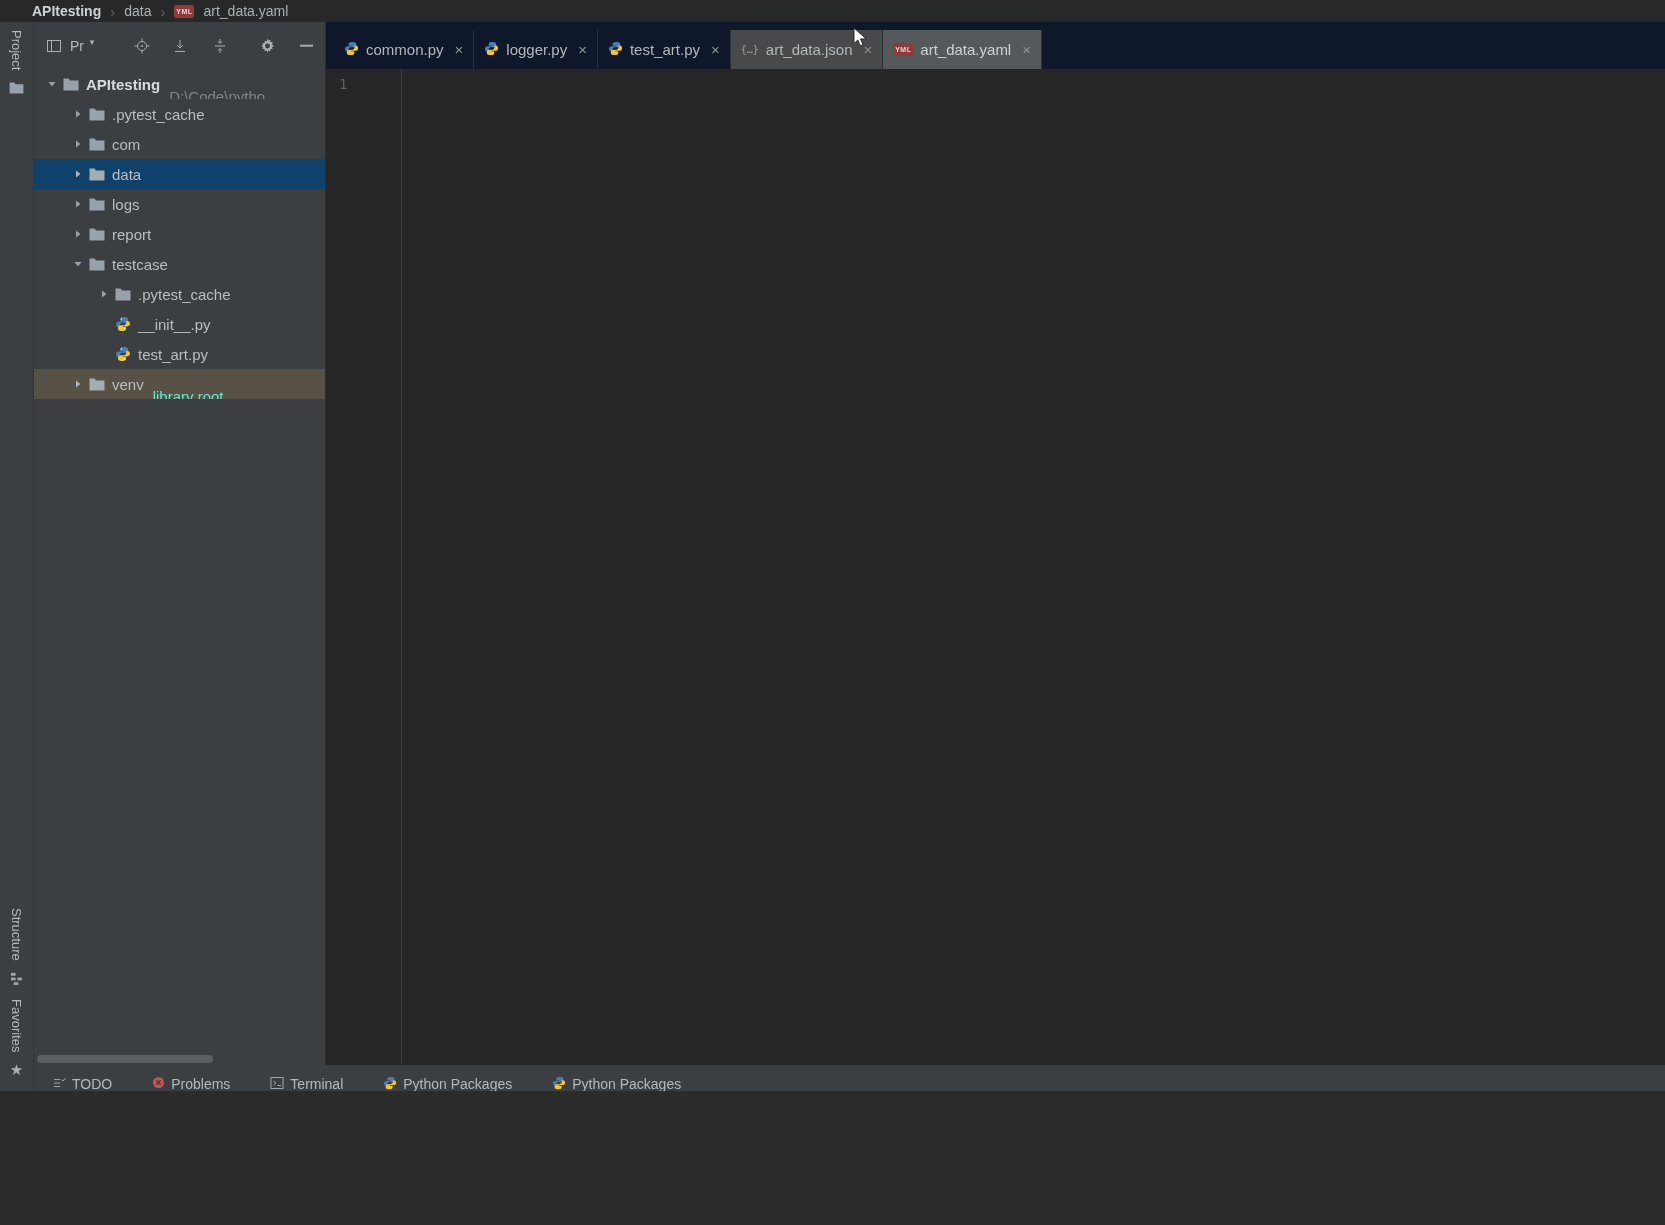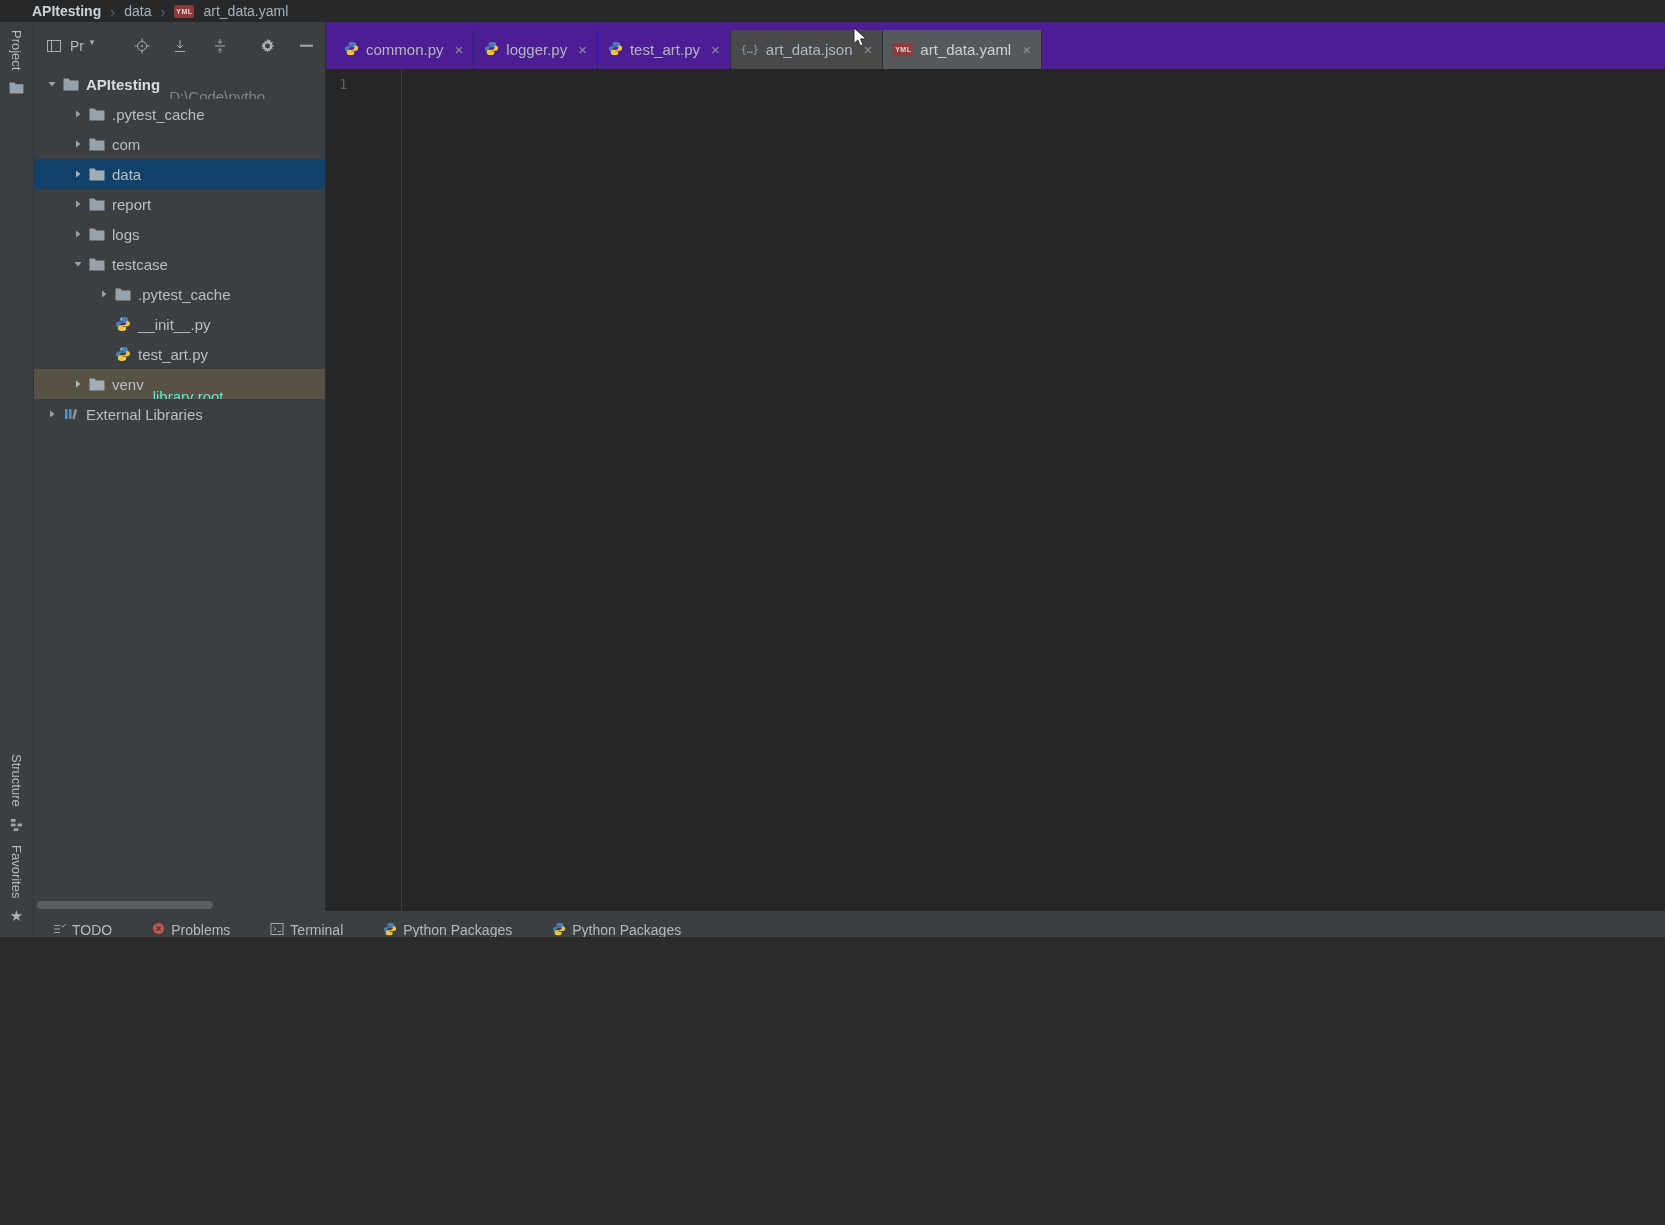--- a/index.html
+++ b/index.html
@@ -1,18 +1,18 @@
 <!DOCTYPE html>
 <html><head>
 <meta charset="utf-8">
 <style>
   * { margin:0; padding:0; box-sizing:border-box; }
   html,body { background:#2b2b2b; }
   .app {
-    position:relative; width:1665px; height:937px; overflow:hidden;
+    position:relative; width:1665px; height:1091px; overflow:hidden;
     background:#3c3f41; font-family:"Liberation Sans", sans-serif;
     color:#b6bcc0; -webkit-font-smoothing:antialiased;
   }
 
   
   .breadcrumb-bar {
     position:absolute; top:0; left:0; right:0; height:22px;
     background:#26282a; display:flex; align-items:center;
     padding-left:32px; gap:9px; font-size:14px; z-index:5;
   }
@@ -65,21 +65,21 @@
 
   .hscrollbar {
     position:absolute; left:3px; bottom:2px; width:176px; height:8px;
     background:#5c5f61; border-radius:4px;
   }
 
   
   .editor-zone { position:absolute; top:22px; left:326px; right:0; bottom:0; background:#3c3f41; }
   .tab-bar {
     height:47px; display:flex; align-items:flex-end; padding-left:8px;
-    background:#4c1d95;
+    background:#0f172a;
   }
   .tab {
     height:39px; display:flex; align-items:center; padding:0 10px;
     gap:7px; font-size:15px; color:#b2b7ba; border-right:1px solid #2d2f31;
     background:transparent; cursor:default;
   }
   .tab.hover  { background:#47494b; }
   .tab.active { background:#55595b; color:#ced2d4; }
   .tclose { color:#8f9498; font-size:15px; margin-left:4px; }
   .json-braces { font-family:"DejaVu Sans Mono", monospace; font-size:10px; color:#9aa0a5; }
@@ -250,36 +250,36 @@
         <span class="chev">
             <svg width="10" height="10" viewBox="0 0 10 10">
               <path d="M3 1.5l4.5 3.5L3 8.5z" fill="#9aa1a6"></path>
             </svg>
           </span>
         <span class="ticon">
             <svg width="16" height="13" viewBox="0 0 16 13">
               <path d="M.5.5h5l1.5 2h8.5v10H.5z" fill="#98a2aa"></path>
             </svg>
           </span>
+        <span class="tl">logs</span>
+      </div>
+
+      <div class="trow">
+        <span class="ind i1"></span>
+        <span class="chev">
+            <svg width="10" height="10" viewBox="0 0 10 10">
+              <path d="M3 1.5l4.5 3.5L3 8.5z" fill="#9aa1a6"></path>
+            </svg>
+          </span>
+        <span class="ticon">
+            <svg width="16" height="13" viewBox="0 0 16 13">
+              <path d="M.5.5h5l1.5 2h8.5v10H.5z" fill="#98a2aa"></path>
+            </svg>
+          </span>
         <span class="tl">report</span>
-      </div>
-
-      <div class="trow">
-        <span class="ind i1"></span>
-        <span class="chev">
-            <svg width="10" height="10" viewBox="0 0 10 10">
-              <path d="M3 1.5l4.5 3.5L3 8.5z" fill="#9aa1a6"></path>
-            </svg>
-          </span>
-        <span class="ticon">
-            <svg width="16" height="13" viewBox="0 0 16 13">
-              <path d="M.5.5h5l1.5 2h8.5v10H.5z" fill="#98a2aa"></path>
-            </svg>
-          </span>
-        <span class="tl">logs</span>
       </div>
 
       <div class="trow">
         <span class="ind i1"></span>
         <span class="chev">
             <svg width="10" height="10" viewBox="0 0 10 10">
               <path d="M1.5 3l3.5 4.5L8.5 3z" fill="#9aa1a6"></path>
             </svg>
           </span>
         <span class="ticon">
@@ -342,36 +342,20 @@
           </span>
         <span class="ticon">
             <svg width="16" height="13" viewBox="0 0 16 13">
               <path d="M.5.5h5l1.5 2h8.5v10H.5z" fill="#a3adb5"></path>
             </svg>
           </span>
         <span class="tl">venv</span>
         <span class="tl2">library root</span>
       </div>
 
-      <div class="trow">
-        <span class="ind i0"></span>
-        <span class="chev">
-            <svg width="10" height="10" viewBox="0 0 10 10">
-              <path d="M3 1.5l4.5 3.5L3 8.5z" fill="#9aa1a6"></path>
-            </svg>
-          </span>
-        <span class="ticon">
-          <svg width="16" height="16" viewBox="0 0 16 16">
-              <rect x="2" y="3" width="2.6" height="10" fill="#5b8cbe"></rect>
-              <rect x="6" y="3" width="2.6" height="10" fill="#5b8cbe"></rect>
-              <rect x="10.4" y="3.2" width="2.6" height="9.8" transform="rotate(14 11.7 8.1)" fill="#87939c"></rect>
-            </svg>
-        </span>
-        <span class="tl">External Libraries</span>
-      </div>
 
 
     </div>
 
     <div class="hscrollbar"></div>
   </div>
 
   <div class="editor-zone">
 
     <div class="tab-bar">

